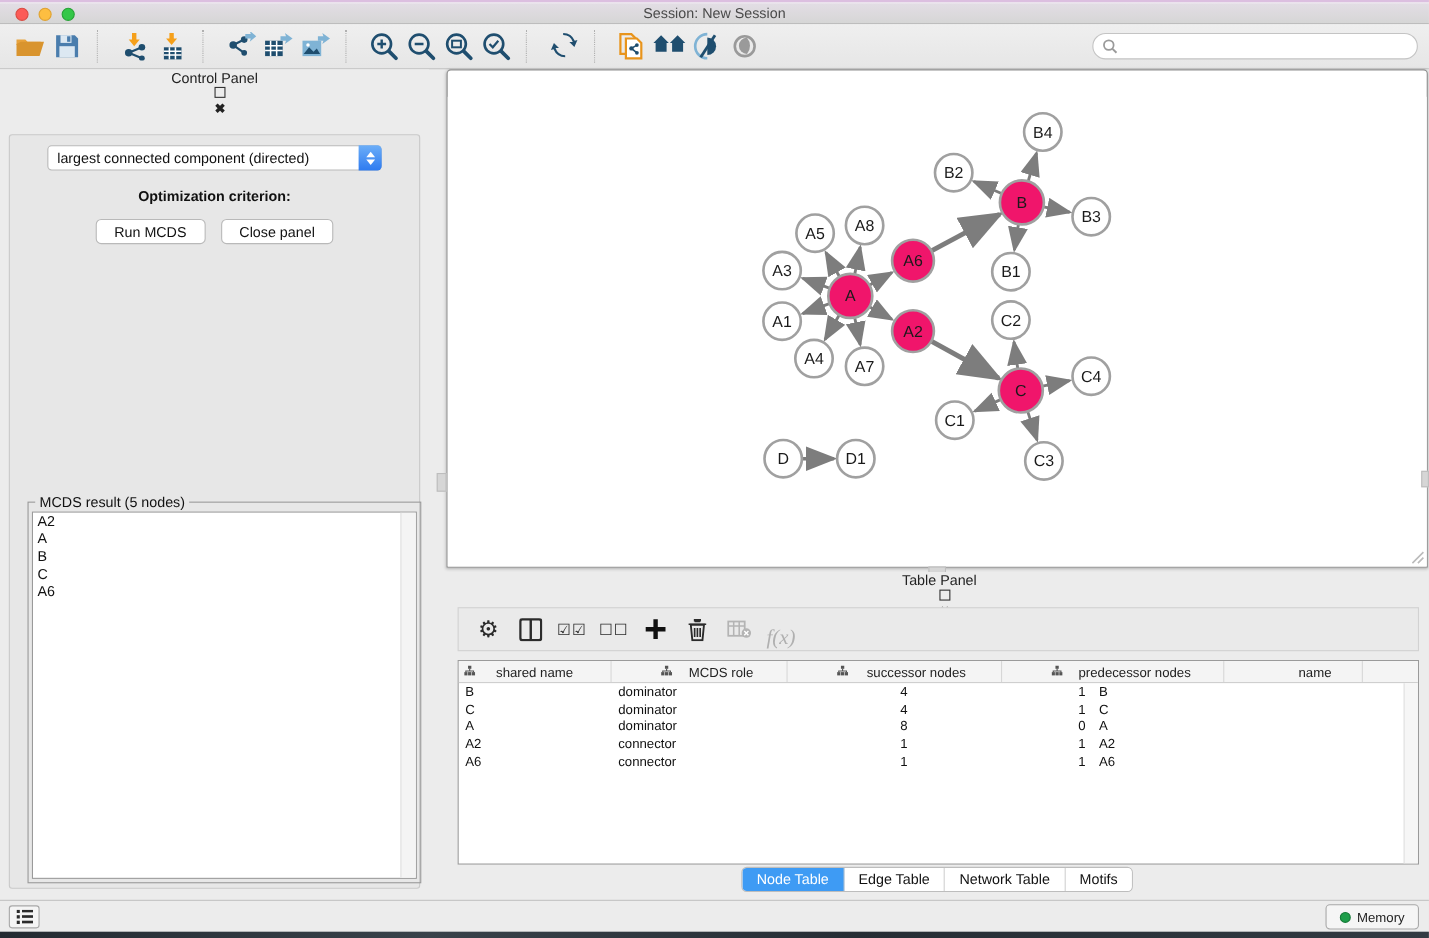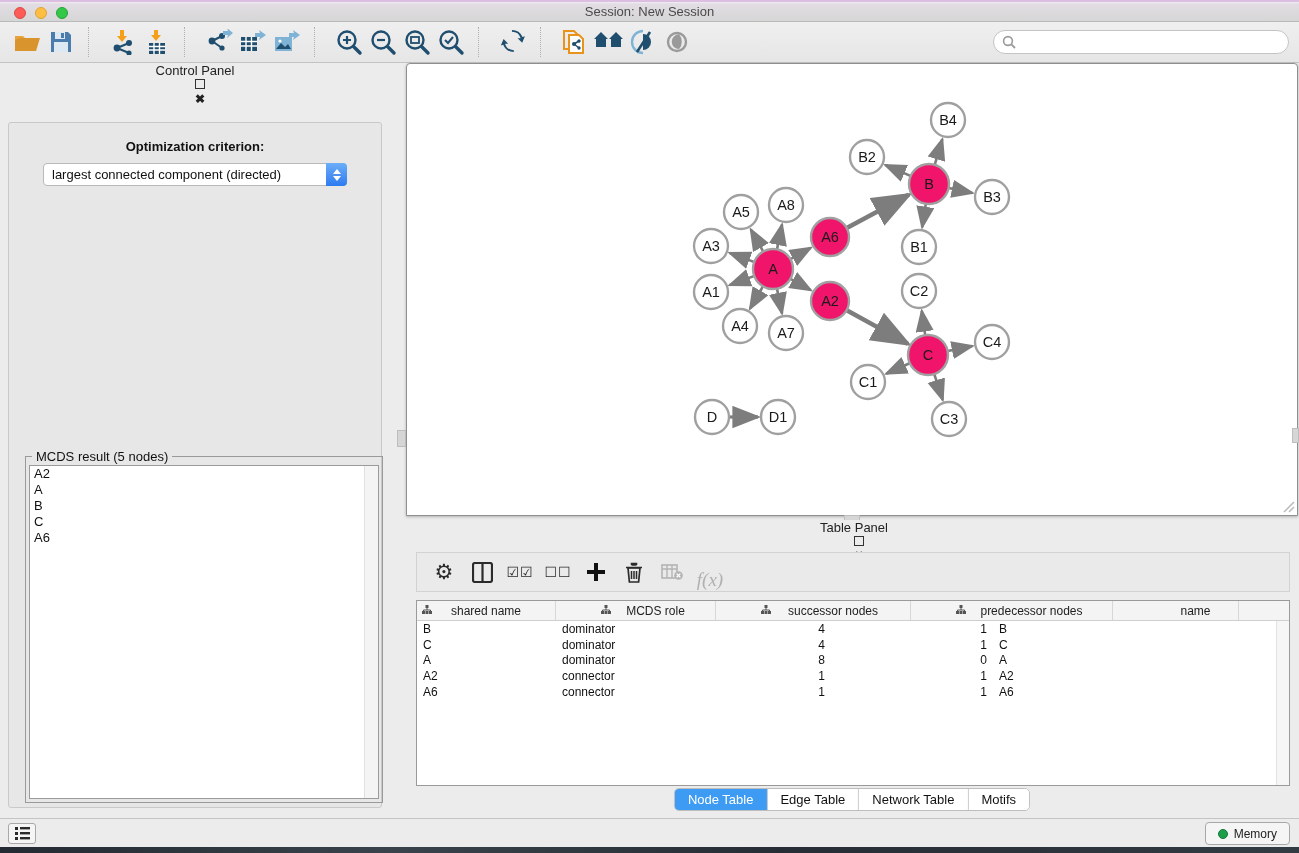--- a/index.html
+++ b/index.html
@@ -265,27 +265,31 @@
   </div>
 </div>
 
 <div id="control-panel">
   <div class="panel-head">
     <span class="ptitle">Control Panel</span>
     <span class="wicon"><span class="float-box"></span></span>
     <span class="wicon" style="font-weight:bold;">✖</span>
   </div>
   <div id="cp-content">
-    <div id="opt-label">Optimization criterion:</div>
     <div id="criterion">
       <span class="val">largest connected component (directed)</span>
       <span class="stepper">
           <span class="tri-up"></span>
           <span class="tri-dn"></span>
         </span>
+    </div>
+    <div id="opt-label">Optimization criterion:</div>
+    <div id="cp-buttons">
+      <div class="mac-btn">Run MCDS</div>
+      <div class="mac-btn">Close panel</div>
     </div>
     <div id="result-group">
       <span id="result-title">MCDS result (5 nodes)</span>
       <div id="result-list">
         <div id="result-items">
             <div class="result-item">A2</div>
             <div class="result-item">A</div>
             <div class="result-item">B</div>
             <div class="result-item">C</div>
             <div class="result-item">A6</div>

